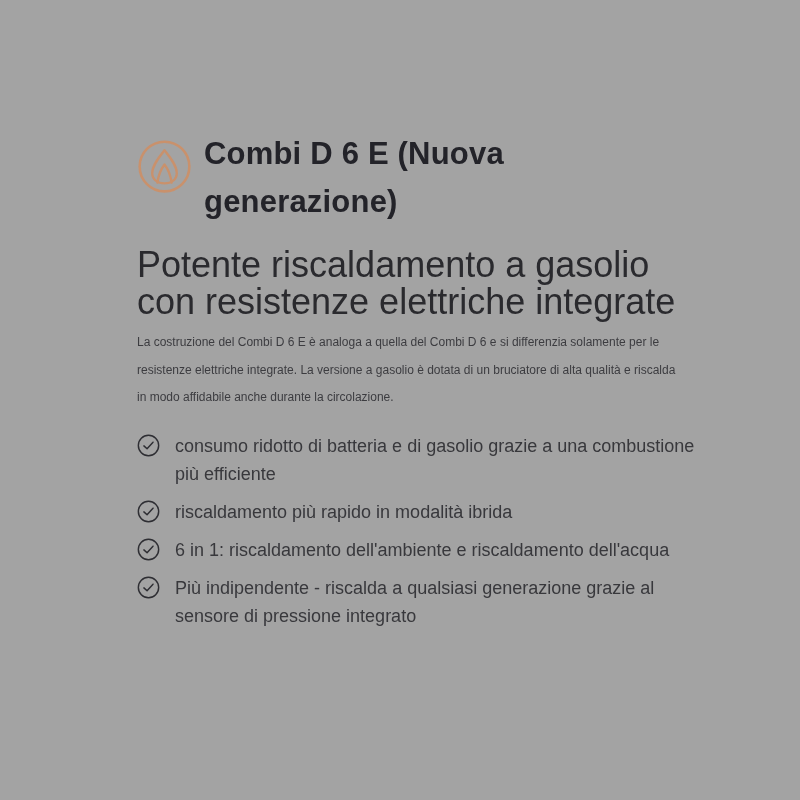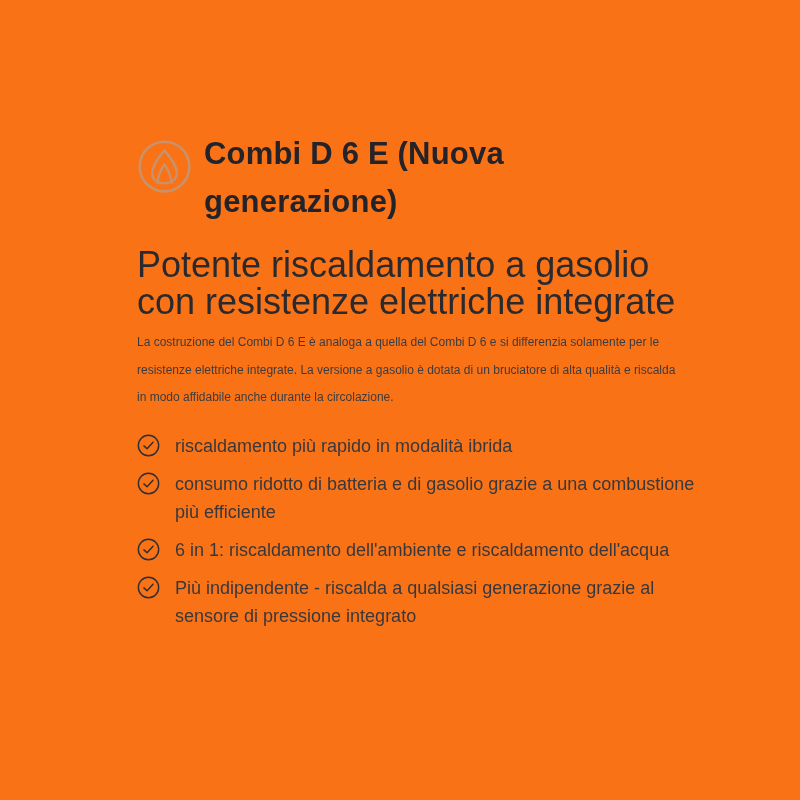--- a/index.html
+++ b/index.html
@@ -4,21 +4,21 @@
 <style>
   html, body {
     margin: 0;
     padding: 0;
     background: #ffffff;
   }
   .page {
     position: relative;
     width: 800px;
     height: 800px;
-    background: #f97316;
+    background: #a3a3a3;
     overflow: hidden;
     font-family: "Liberation Sans", sans-serif;
     -webkit-font-smoothing: antialiased;
   }
   .content {
     position: absolute;
     left: 137px;
     top: 130px;
     width: 560px;
   }
@@ -107,31 +107,31 @@
 
     <ul class="benefits">
 
       <li class="benefit">
         <span class="check-badge">
           <svg width="23" height="23" viewBox="0 0 24 24" fill="none">
             <circle cx="12" cy="12" r="10.6" fill="none" stroke-width="1.5" stroke="#2e2e33"></circle>
             <path d="M7.2 12.4 L10.5 15.4 L16.7 8.5" fill="none" stroke-width="1.5" stroke-linecap="round" stroke-linejoin="round" stroke="#2e2e33"></path>
           </svg>
         </span>
-        <span class="benefit-text">riscaldamento più rapido in modalità ibrida</span>
+        <span class="benefit-text">consumo ridotto di batteria e di gasolio grazie a una combustione più efficiente</span>
       </li>
 
       <li class="benefit">
         <span class="check-badge">
           <svg width="23" height="23" viewBox="0 0 24 24" fill="none">
             <circle cx="12" cy="12" r="10.6" fill="none" stroke-width="1.5" stroke="#2e2e33"></circle>
             <path d="M7.2 12.4 L10.5 15.4 L16.7 8.5" fill="none" stroke-width="1.5" stroke-linecap="round" stroke-linejoin="round" stroke="#2e2e33"></path>
           </svg>
         </span>
-        <span class="benefit-text">consumo ridotto di batteria e di gasolio grazie a una combustione più efficiente</span>
+        <span class="benefit-text">riscaldamento più rapido in modalità ibrida</span>
       </li>
 
       <li class="benefit">
         <span class="check-badge">
           <svg width="23" height="23" viewBox="0 0 24 24" fill="none">
             <circle cx="12" cy="12" r="10.6" fill="none" stroke-width="1.5" stroke="#2e2e33"></circle>
             <path d="M7.2 12.4 L10.5 15.4 L16.7 8.5" fill="none" stroke-width="1.5" stroke-linecap="round" stroke-linejoin="round" stroke="#2e2e33"></path>
           </svg>
         </span>
         <span class="benefit-text">6 in 1: riscaldamento dell'ambiente e riscaldamento dell'acqua</span>

